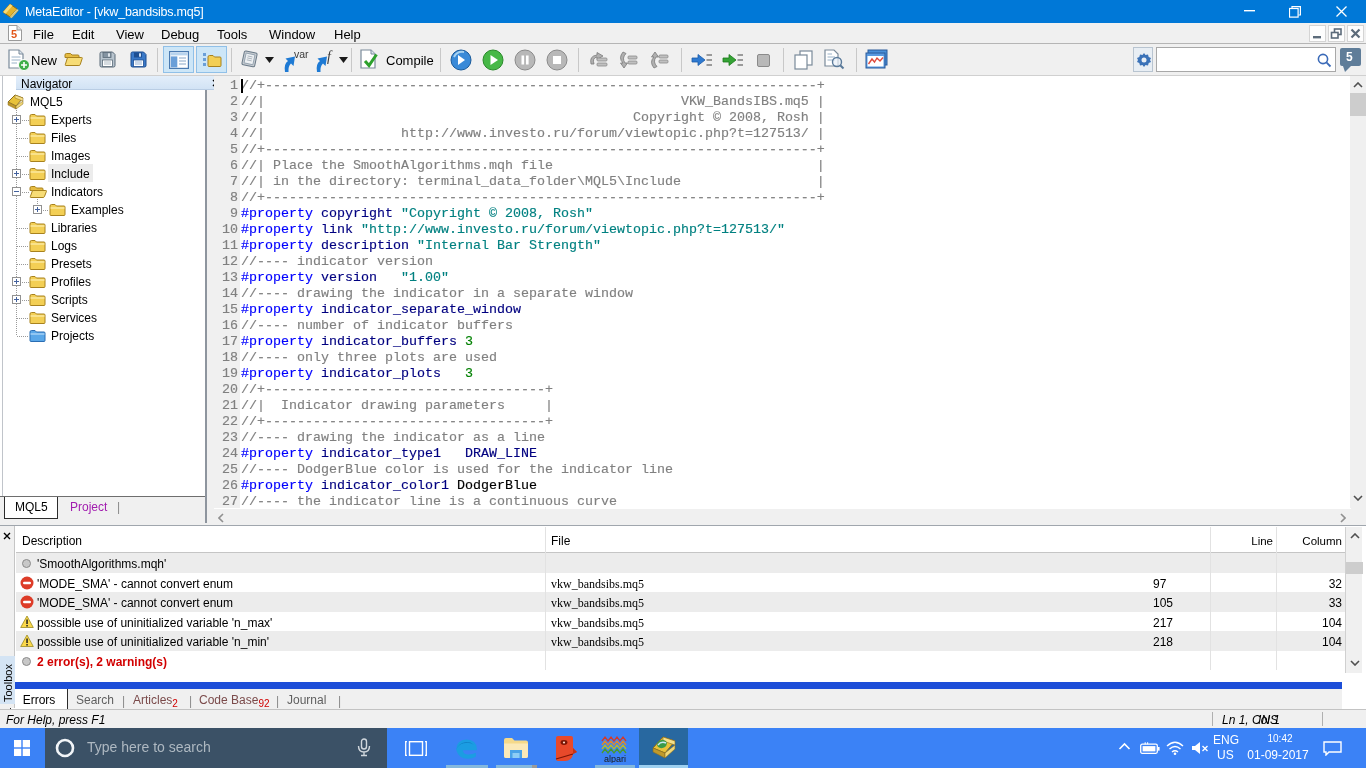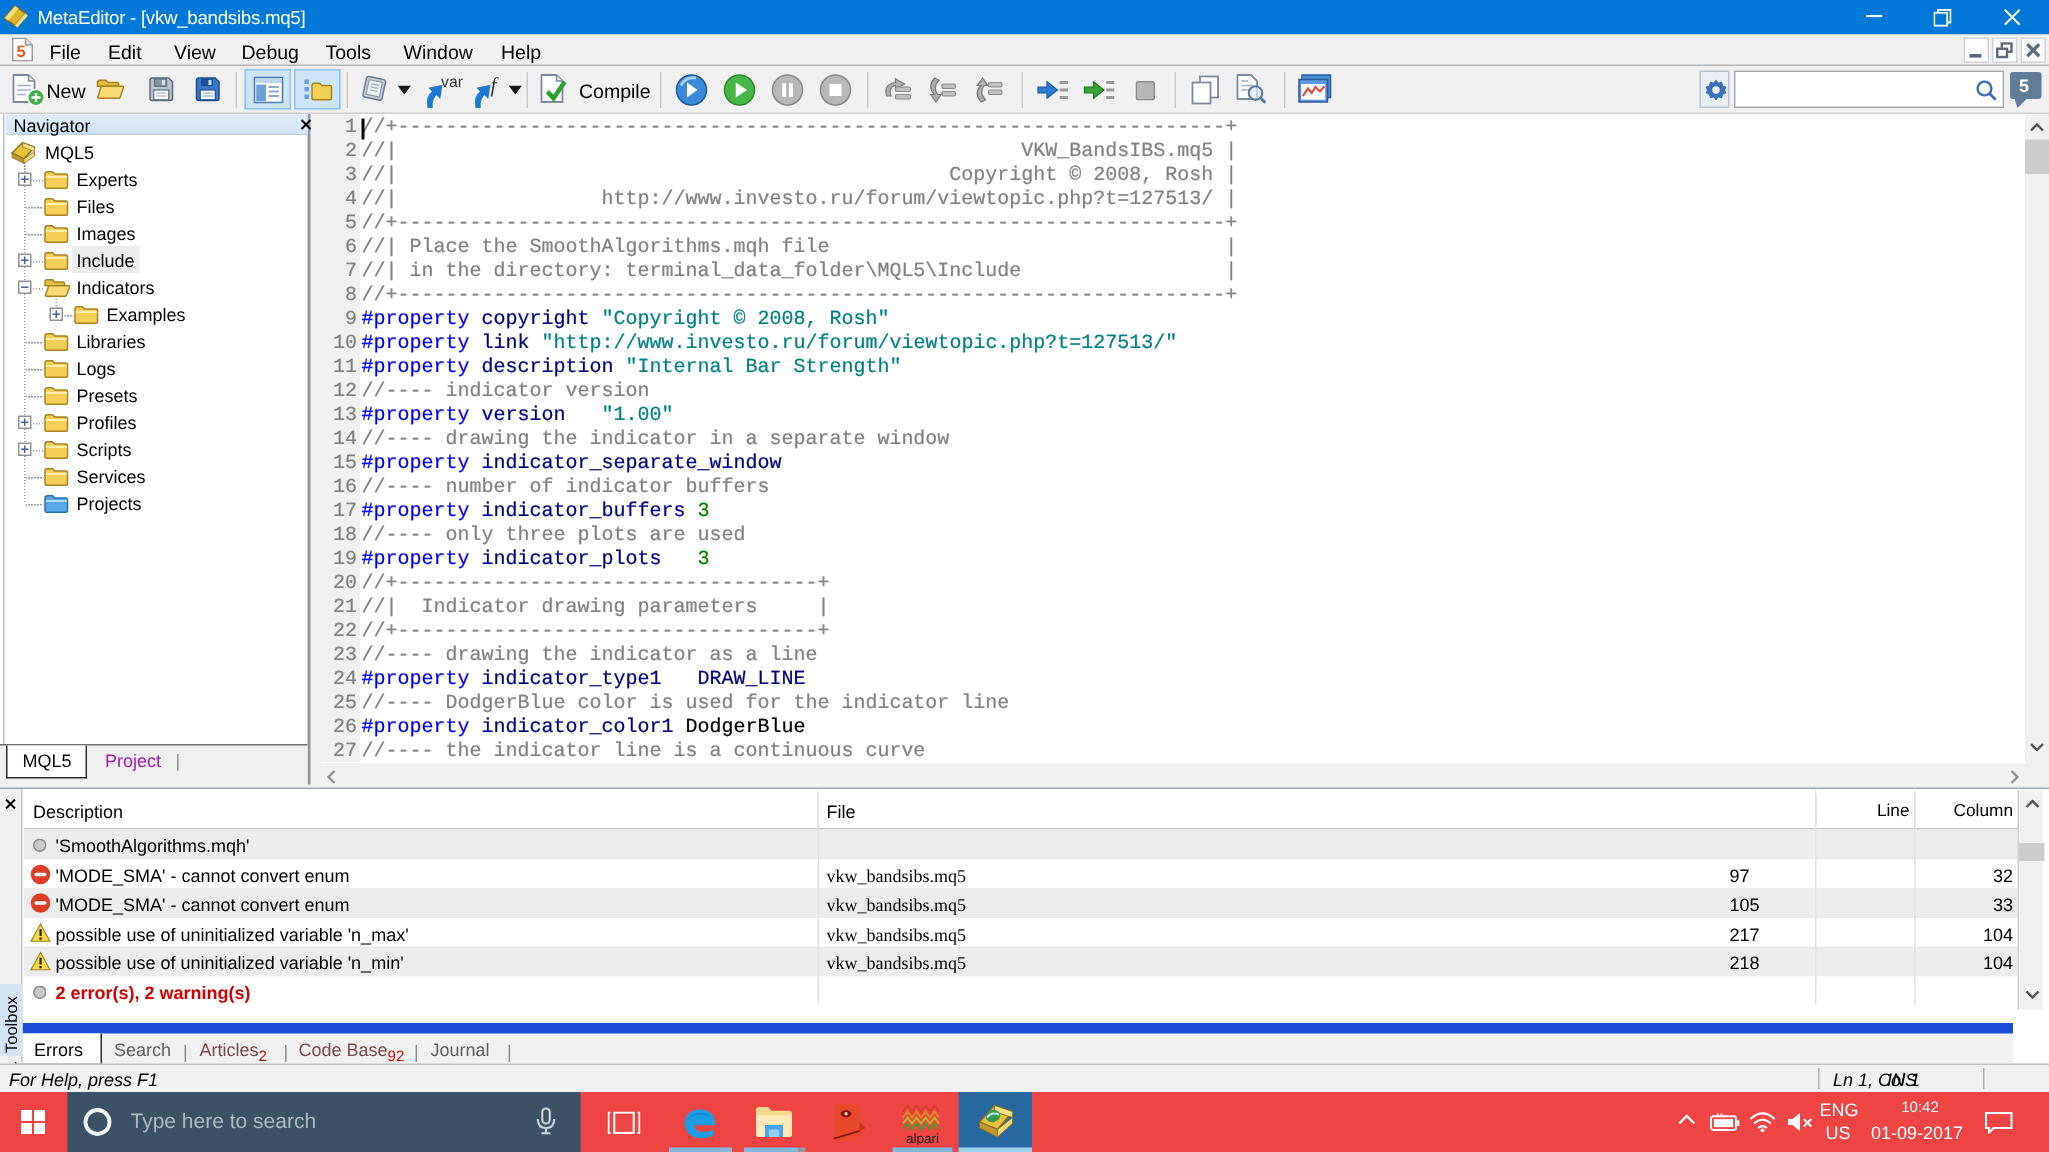--- a/index.html
+++ b/index.html
@@ -15,21 +15,21 @@
 #menubar { position:absolute; left:0; top:23px; width:1366px; height:21px; background:#f0f0f0; border-bottom:1px solid #b5b5b5; }
 .menuitem { position:absolute; top:4px; color:#000; font-size:13px; }
 .mdibtn { position:absolute; top:2px; width:17px; height:17px; background:#fdfdfd; border:1px solid #d4d4d4; }
 
 
 #toolbar { position:absolute; left:0; top:44px; width:1366px; height:32px; background:#f0f0f0; border-bottom:1px solid #d0d0d0; }
 .tsep { position:absolute; top:4px; width:1px; height:24px; background:#c8c8c8; }
 
 
 #navigator { position:absolute; left:0; top:76px; width:207px; height:447px; background:#ffffff; border-right:2px solid #8e959e; }
-#navhead { position:absolute; left:4px; top:0; width:201px; height:14px; background:linear-gradient(to bottom,#e3eefa,#d2e3f5); border-bottom:1px solid #b9cde4; }
+#navhead { position:absolute; left:16px; top:0; width:201px; height:14px; background:linear-gradient(to bottom,#e3eefa,#d2e3f5); border-bottom:1px solid #b9cde4; }
 #navhead span { position:absolute; left:5px; top:1px; font-size:12px; color:#000; }
 .treerow { position:absolute; height:18px; font-size:12px; color:#000; white-space:nowrap; }
 .treerow .lbl { position:absolute; top:2px; }
 .pmbox { position:absolute; top:4px; width:9px; height:9px; background:#fff; border:1px solid #919191; }
 .pmbox:before { content:""; position:absolute; left:1px; top:3px; width:5px; height:1px; background:#44629e; }
 .pmbox.plus:after { content:""; position:absolute; left:3px; top:1px; width:1px; height:5px; background:#44629e; }
 #navtabs { position:absolute; left:0; top:420px; width:205px; height:27px; background:#f0f0f0; border-top:1px solid #6e6e6e; }
 .navtab { position:absolute; top:0px; height:22px; font-size:12px; padding:3px 10px 0 10px; }
 .navtab.active { background:#fff; border:1px solid #2c2c2c; border-top:none; color:#000; }
 
@@ -52,21 +52,21 @@
 .gridline { position:absolute; top:2px; width:1px; background:#e2e2e2; }
 #tbtabs { position:absolute; left:0; top:156px; width:1342px; height:27px; background:#f0f0f0; border-top:7px solid #1d4ed8; }
 .tbtab { position:absolute; top:0; font-size:12px; color:#5f5f5f; padding-top:4px; }
 .tbtab.active { background:#fff; border:1px solid #2c2c2c; border-top:none; color:#000; height:21px; }
 .tbsep { position:absolute; top:5px; color:#8a8a8a; }
 
 
 #statusbar { position:absolute; left:0; top:709px; width:1366px; height:19px; background:#f0f0f0; border-top:1px solid #c3c3c3; font-size:12px;font-style:italic; }
 
 
-#taskbar { position:absolute; left:0; top:728px; width:1366px; height:40px; background:#ef4444; }
+#taskbar { position:absolute; left:0; top:728px; width:1366px; height:40px; background:#3b82f6; }
 #tsearch { position:absolute; left:45px; top:0; width:342px; height:40px; background:#3b5166; }
 #tsearch .ph { position:absolute; left:42px; top:11px; color:#aeb8c1; font-size:14px; }
 .tbicon { position:absolute; top:0; width:48px; height:40px; display:flex; align-items:center; justify-content:center; }
 .underline { position:absolute; top:37px; height:3px; background:#84b8dd; }
 </style>
 </head>
 <body>
 
 <div id="titlebar">
   <svg class="abs" style="left:2px;top:2px" width="17" height="17" viewBox="0 0 17 17">

